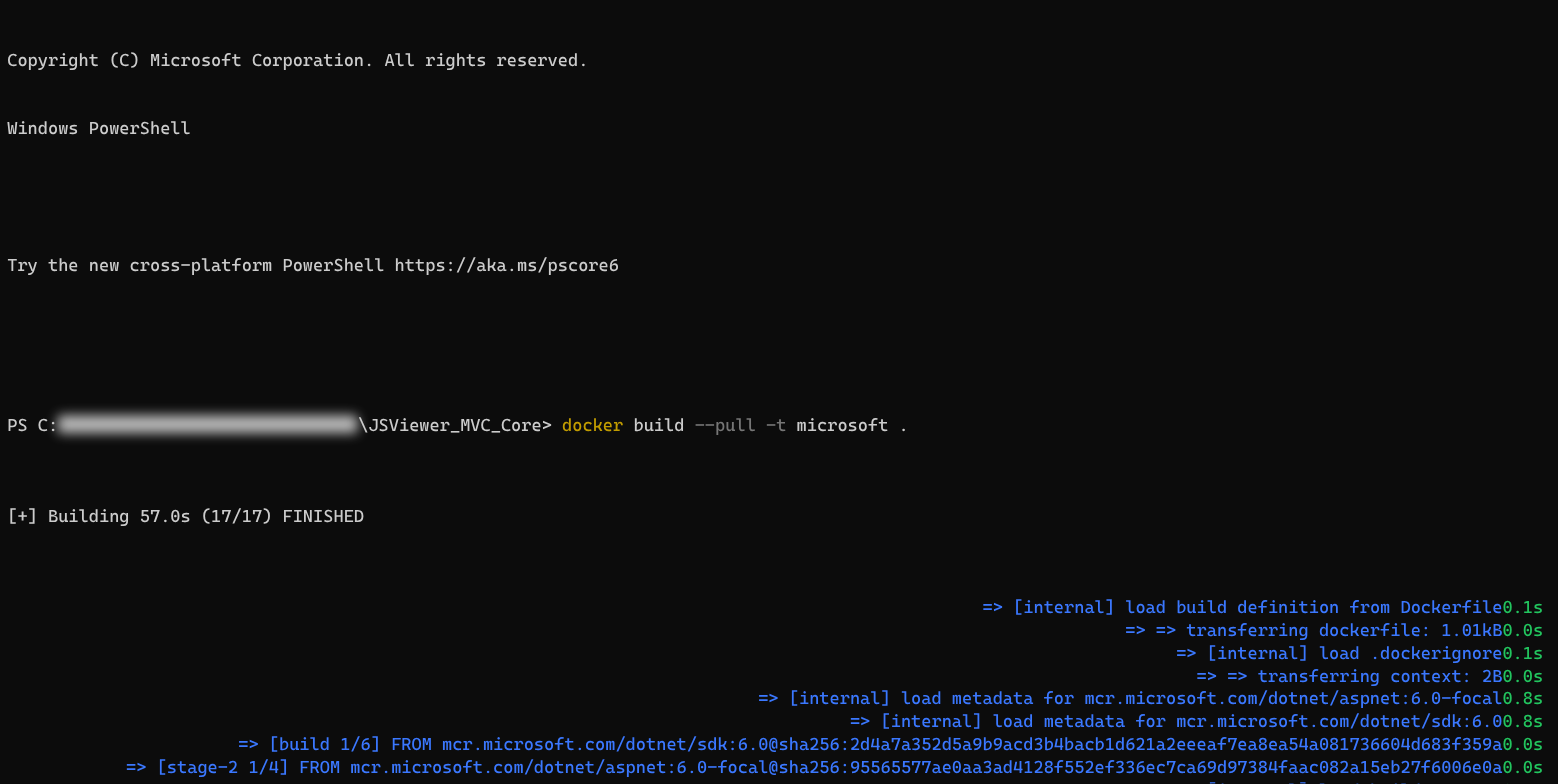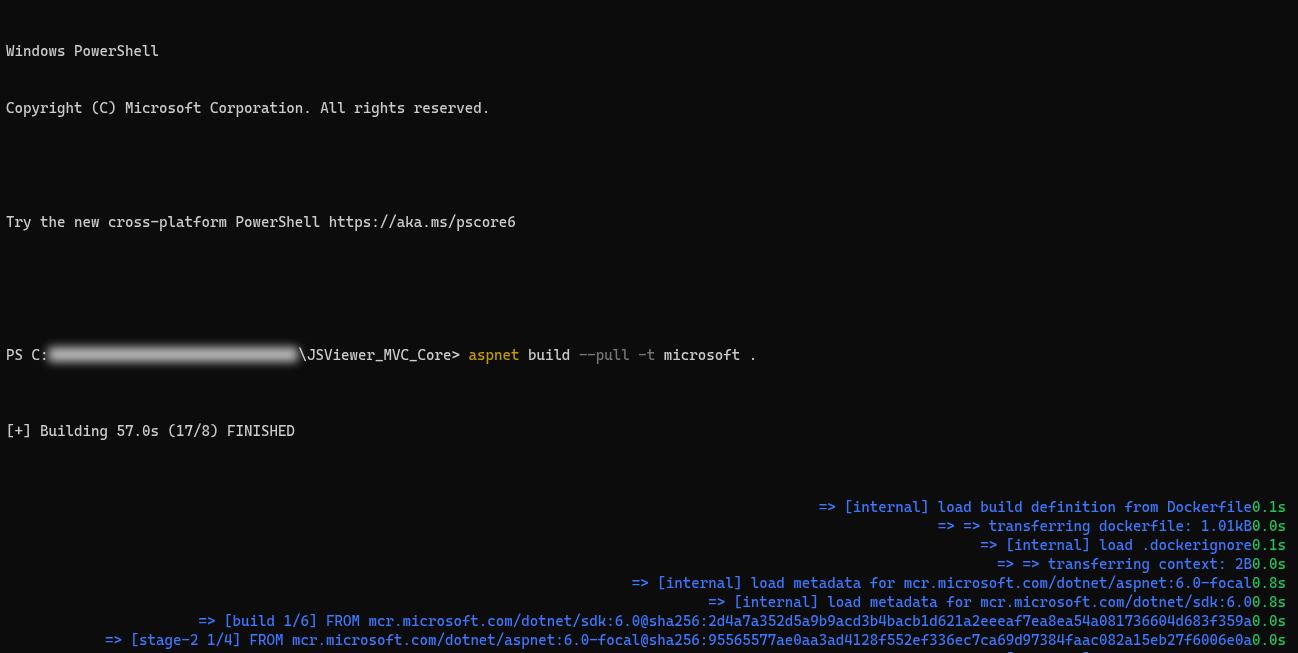--- a/index.html
+++ b/index.html
@@ -36,28 +36,28 @@
     background: #cccccc;
     filter: blur(5px);
     border-radius: 3px;
     opacity: 0.9;
   }
 </style>
 </head>
 <body>
 
 <div class="terminal">
+  <div class="white">Copyright (C) Microsoft Corporation. All rights reserved.</div>
   <div class="white">Windows PowerShell</div>
-  <div class="white">Copyright (C) Microsoft Corporation. All rights reserved.</div>
   <div class="white">&nbsp;</div>
   <div class="white">Try the new cross-platform PowerShell https://aka.ms/pscore6</div>
   <div class="white">&nbsp;</div>
 
-  <div><span class="white">PS C:</span><span class="redacted"></span><span class="white">\JSViewer_MVC_Core&gt; </span><span class="yellow">aspnet</span><span class="white"> build </span><span class="gray">--pull -t</span><span class="white"> microsoft .</span></div>
+  <div><span class="white">PS C:</span><span class="redacted"></span><span class="white">\JSViewer_MVC_Core&gt; </span><span class="yellow">docker</span><span class="white"> build </span><span class="gray">--pull -t</span><span class="white"> microsoft .</span></div>
 
-  <div class="white">[+] Building 57.0s (17/8) FINISHED</div>
+  <div class="white">[+] Building 57.0s (17/17) FINISHED</div>
 
   <div id="steps-container"><div class="line"><span class="left blue"> =&gt; [internal] load build definition from Dockerfile</span><span class="right">0.1s</span></div><div class="line"><span class="left blue"> =&gt; =&gt; transferring dockerfile: 1.01kB</span><span class="right">0.0s</span></div><div class="line"><span class="left blue"> =&gt; [internal] load .dockerignore</span><span class="right">0.1s</span></div><div class="line"><span class="left blue"> =&gt; =&gt; transferring context: 2B</span><span class="right">0.0s</span></div><div class="line"><span class="left blue"> =&gt; [internal] load metadata for mcr.microsoft.com/dotnet/aspnet:6.0-focal</span><span class="right">0.8s</span></div><div class="line"><span class="left blue"> =&gt; [internal] load metadata for mcr.microsoft.com/dotnet/sdk:6.0</span><span class="right">0.8s</span></div><div class="line"><span class="left blue"> =&gt; [build 1/6] FROM mcr.microsoft.com/dotnet/sdk:6.0@sha256:2d4a7a352d5a9b9acd3b4bacb1d621a2eeeaf7ea8ea54a081736604d683f359a</span><span class="right">0.0s</span></div><div class="line"><span class="left blue"> =&gt; [stage-2 1/4] FROM mcr.microsoft.com/dotnet/aspnet:6.0-focal@sha256:95565577ae0aa3ad4128f552ef336ec7ca69d97384faac082a15eb27f6006e0a</span><span class="right">0.0s</span></div><div class="line"><span class="left blue"> =&gt; [internal] load build context</span><span class="right">0.1s</span></div></div>
 
   
   
   
 </div>
 
 </body></html>

